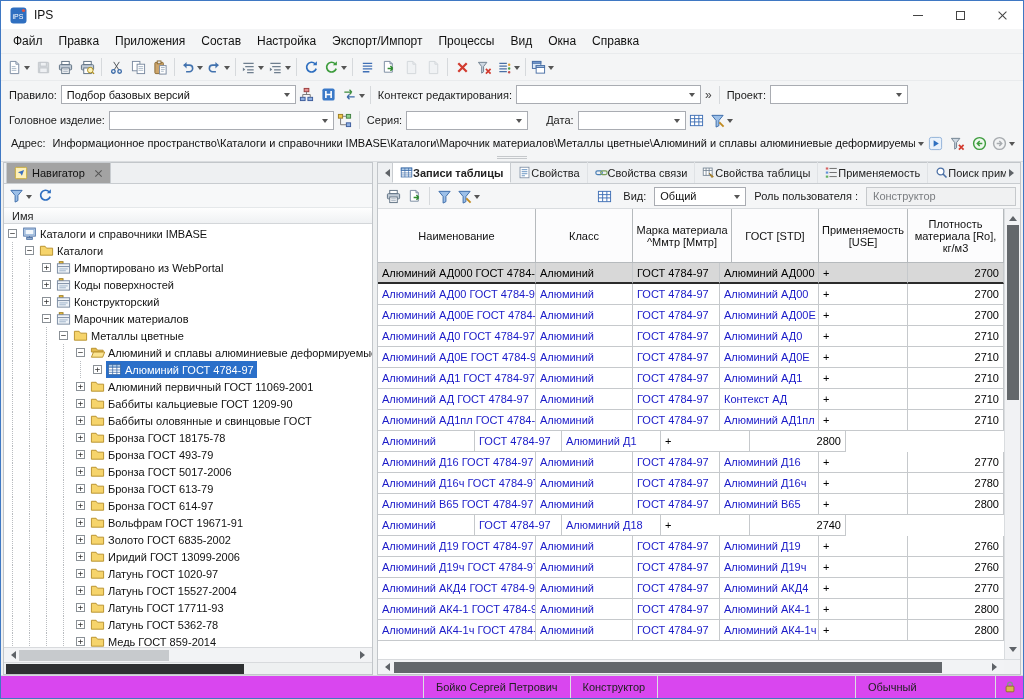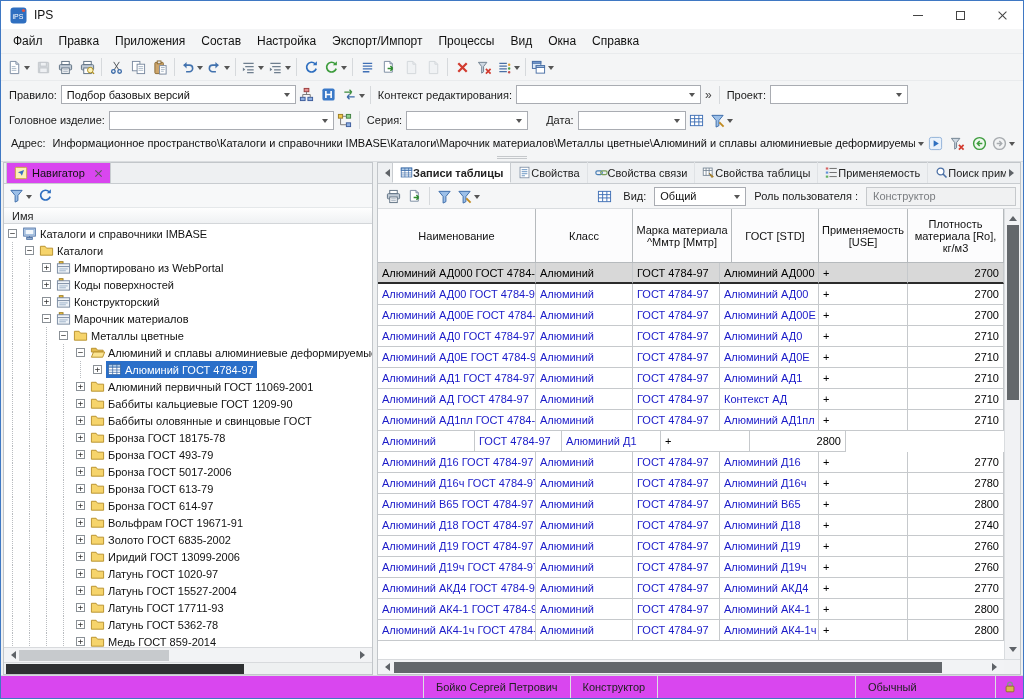--- a/index.html
+++ b/index.html
@@ -36,21 +36,21 @@
 .combo .val{overflow:hidden;white-space:nowrap}
 .ca{position:absolute;right:0;top:0;bottom:0;width:16px;display:flex;align-items:center;justify-content:center}
 .ca-tri{width:0;height:0;border:3.5px solid transparent;border-top:4.5px solid #555;margin-top:4px}
 .addr{height:22px;display:flex;align-items:center;padding:0 6px;background:#f4f5f6;flex:0 0 auto}
 .addr-path{flex:1;white-space:nowrap;overflow:hidden;margin:0 3px;color:#111}
 .strip{height:8px;border-bottom:1px solid #d9dcdf;background:#f4f5f6;flex:0 0 auto;display:flex;align-items:center;justify-content:center}
 .grip{width:30px;height:3px;border-top:1px solid #c5c8cb;border-bottom:1px solid #c5c8cb}
 .main{flex:1;display:flex;min-height:0;background:#eef0f1;padding:0 2px}
 .left-panel{width:370px;display:flex;flex-direction:column;background:#fff;border:1px solid #c2c6ca;flex:0 0 auto}
 .ltabs{height:21px;background:#eef0f2;display:flex;align-items:flex-end;border-bottom:1px solid #c8ccd0;flex:0 0 auto;padding-left:2px}
-.ltab{height:21px;display:flex;align-items:center;gap:4px;background:#d946ef;border:1px solid #c8ccd0;border-bottom:none;padding:0 7px;font-size:11px}
+.ltab{height:21px;display:flex;align-items:center;gap:4px;background:#a3a3a3;border:1px solid #c8ccd0;border-bottom:none;padding:0 7px;font-size:11px}
 .ltab svg{width:14px;height:14px}
 .close-x{position:relative;width:9px;height:9px;margin-left:5px}
 .close-x:before,.close-x:after{content:"";position:absolute;left:4px;top:0;width:1px;height:9px;background:#555}
 .close-x:before{transform:rotate(45deg)}
 .close-x:after{transform:rotate(-45deg)}
 .ltoolbar{height:23px;display:flex;align-items:center;padding:0 3px;background:#f7f8f9;flex:0 0 auto}
 .name-header{height:17px;background:linear-gradient(#fefefe,#eff1f3);border-bottom:1px solid #d3d6d9;border-top:1px solid #e5e8ea;display:flex;align-items:center;padding-left:8px;color:#222;flex:0 0 auto}
 .tree{flex:1;overflow:hidden;background:#fff;padding-top:1px}
 .trow{height:17px;display:flex;align-items:center;white-space:nowrap}
 .ind{width:17px;height:100%;flex:0 0 auto;position:relative}
@@ -1204,21 +1204,20 @@
               </div>
               <div class="trw">
                 <div class="td blue" style="width: 158px;">Алюминий В65 ГОСТ 4784-97</div>
                 <div class="td blue" style="width: 97px;">Алюминий</div>
                 <div class="td blue" style="width: 87px;">ГОСТ 4784-97</div>
                 <div class="td blue" style="width: 99px;">Алюминий В65</div>
                 <div class="td" style="width: 89px;">+</div>
                 <div class="td num" style="width: 96px;">2800</div>
               </div>
               <div class="trw">
-                <div class="td blue" style="width: 158px;">Алюминий Д18 ГОСТ 4784-97</div>
                 <div class="td blue" style="width: 97px;">Алюминий</div>
                 <div class="td blue" style="width: 87px;">ГОСТ 4784-97</div>
                 <div class="td blue" style="width: 99px;">Алюминий Д18</div>
                 <div class="td" style="width: 89px;">+</div>
                 <div class="td num" style="width: 96px;">2740</div>
               </div>
               <div class="trw">
                 <div class="td blue" style="width: 158px;">Алюминий Д19 ГОСТ 4784-97</div>
                 <div class="td blue" style="width: 97px;">Алюминий</div>
                 <div class="td blue" style="width: 87px;">ГОСТ 4784-97</div>

